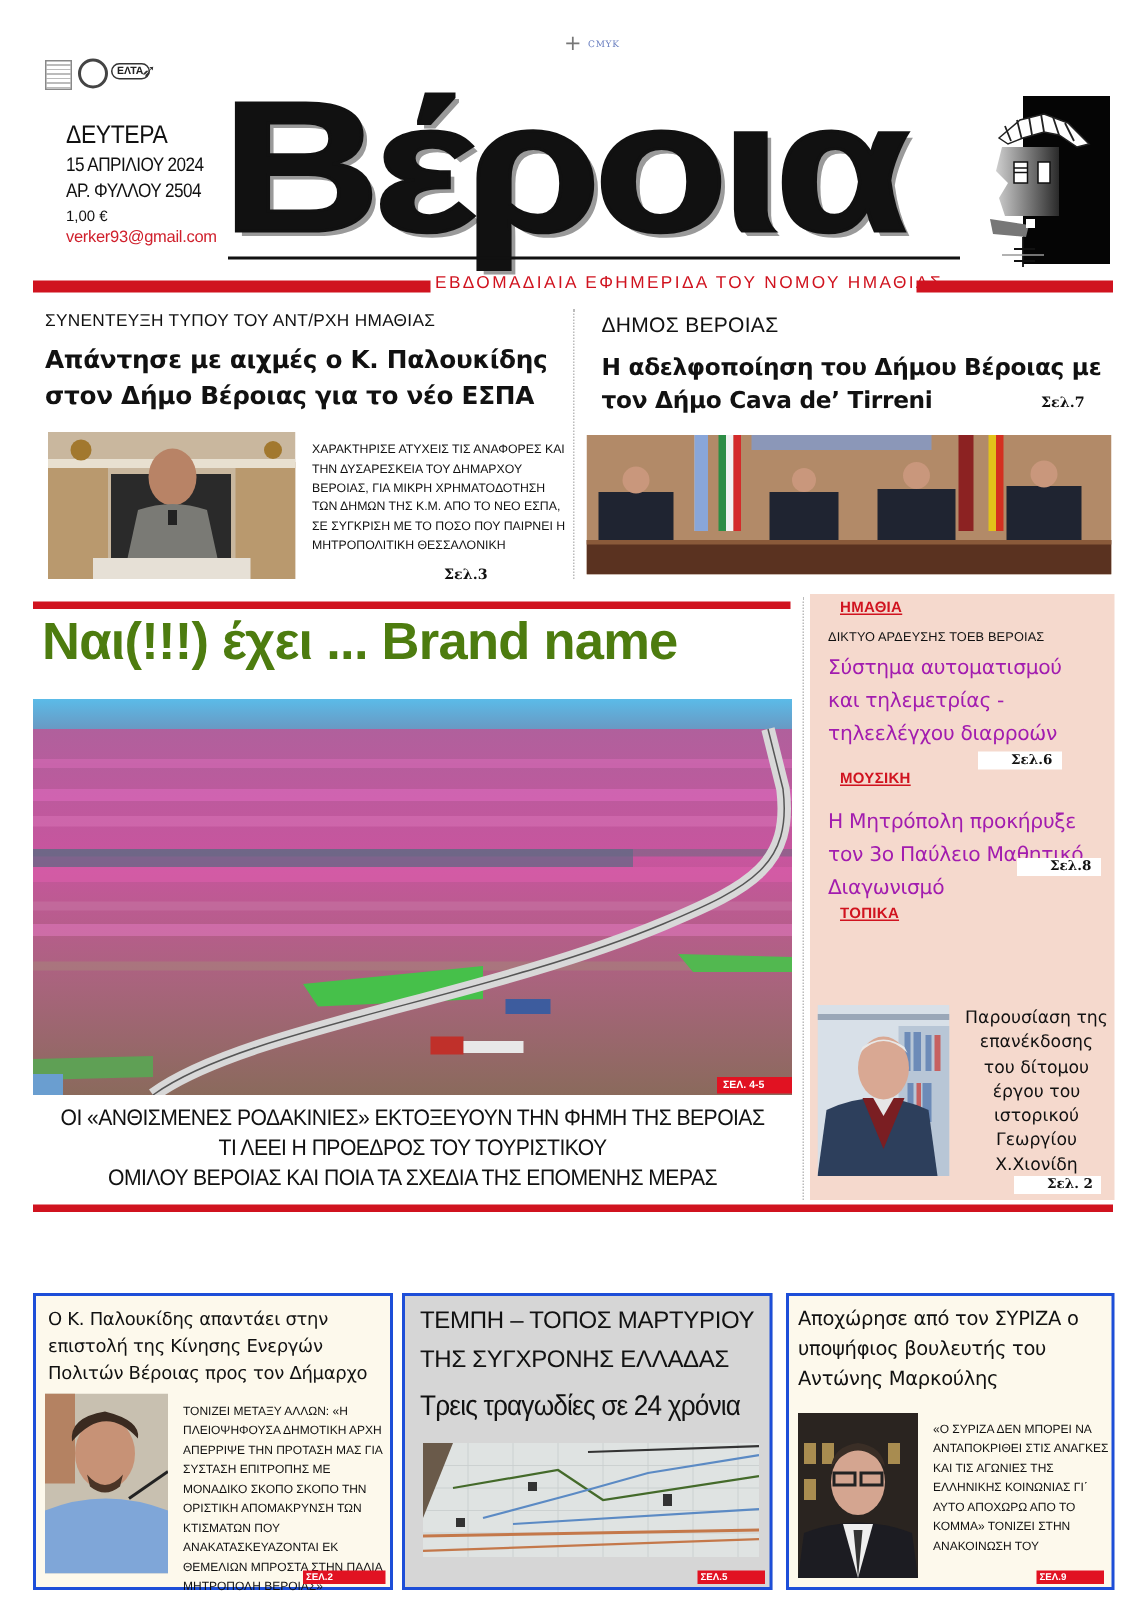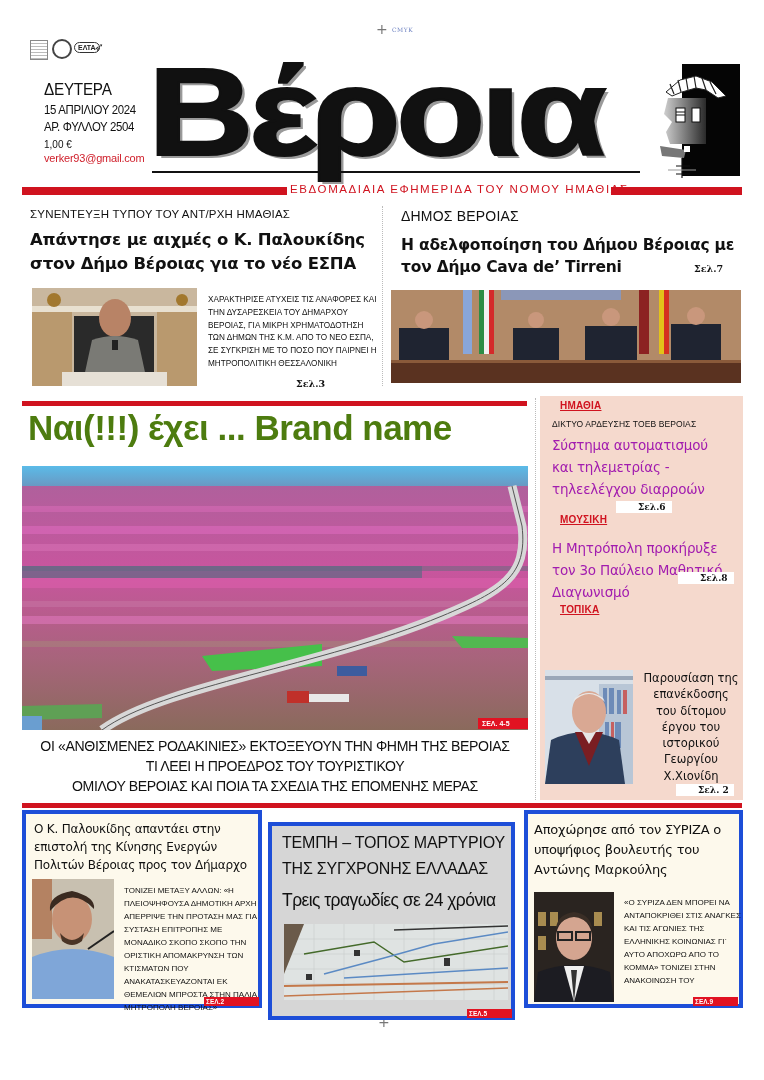--- a/index.html
+++ b/index.html
@@ -55,23 +55,23 @@
   .side-cat { font-size: 10px; font-weight: bold; color: #d0131f; text-decoration: underline; text-decoration-color: #d0131f; letter-spacing: 0.2px; }
   .side-kicker { font-size: 8.5px; color: #111; letter-spacing: 0.1px; }
   .side-head { font-family: "DejaVu Sans", sans-serif; font-size: 13.5px; line-height: 22px; color: #a21caf; letter-spacing: -0.2px; }
   .side-sel { background: #fff; height: 12px; font-size: 9px; line-height: 12px; font-weight: bold; padding-left: 22px; font-family: "DejaVu Serif", serif; }
   .side-quote { font-family: "DejaVu Sans", sans-serif; font-size: 11.5px; line-height: 17px; color: #111; letter-spacing: -0.1px; }
   .side-desc { font-family: "DejaVu Sans", sans-serif; font-size: 11.5px; line-height: 16.3px; text-align: center; color: #111; }
 
   .bottom-rule { left: 22px; top: 803px; width: 720px; height: 5px; background: #d0131f; }
 
   
-  .box { position: absolute; top: 810px; height: 198px; border: 4px solid #1d4ed8; }
+  .box { position: absolute; top: 862px; height: 198px; border: 2px solid #1d4ed8; }
   .box1 { left: 22px; width: 240px; background: #fdf9ec; }
-  .box2 { left: 268px; width: 247px; background: #d6d6d6; margin-top: 12px; }
+  .box2 { left: 268px; width: 247px; background: #d6d6d6; }
   .box3 { left: 524px; width: 219px; background: #fdf9ec; }
   .box-head { font-family: "DejaVu Sans", sans-serif; font-size: 12px; line-height: 18px; color: #111; letter-spacing: -0.2px; }
   .box-caps { font-size: 8px; line-height: 13px; text-transform: uppercase; color: #111; }
   .red-tag { position: absolute; height: 9px; background: #e11222; font-size: 6.5px; line-height: 9px; color: #fff; padding-left: 2px; font-weight: bold; }
   .tempi-1 { font-family: "Liberation Sans", sans-serif; font-size: 16px; line-height: 26px; color: #111; letter-spacing: -0.2px; }
   .tempi-2 { font-family: "Liberation Sans Narrow", "Liberation Sans", sans-serif; font-size: 19px; line-height: 24px; color: #111; letter-spacing: -0.6px; transform: scaleX(0.92); transform-origin: left; white-space: nowrap; }
 </style>
 </head>
 <body>
 
@@ -237,21 +237,21 @@
 
 <aside class="abs sidebar">
   <div class="abs" style="left:12px;top:4px;width:185px;">
     <div class="side-cat" style="margin-left:8px;">ΗΜΑΘΙΑ</div>
     <div class="side-kicker" style="margin-top:8px;">ΔΙΚΤΥΟ ΑΡΔΕΥΣΗΣ ΤΟΕΒ ΒΕΡΟΙΑΣ</div>
     <div class="side-head" style="margin-top:5px;">
       <div>Σύστημα αυτοματισμού</div>
       <div>και τηλεμετρίας -</div>
       <div>τηλεελέγχου διαρροών</div>
     </div>
-    <div class="side-sel" style="margin-left:64px;width:56px;margin-top:1px;">Σελ.6</div>
+    <div class="side-sel" style="margin-left:100px;width:56px;margin-top:1px;">Σελ.6</div>
   </div>
 
   <div class="abs" style="left:12px;top:118px;width:185px;">
     <div class="side-cat" style="margin-left:8px;">ΜΟΥΣΙΚΗ</div>
     <div class="side-head" style="margin-top:12px;">
       <div>Η Μητρόπολη προκήρυξε</div>
       <div>τον 3ο Παύλειο Μαθητικό</div>
       <div>Διαγωνισμό</div>
     </div>
     <div class="side-sel abs" style="left:126px;top:58px;width:56px;">Σελ.8</div>

